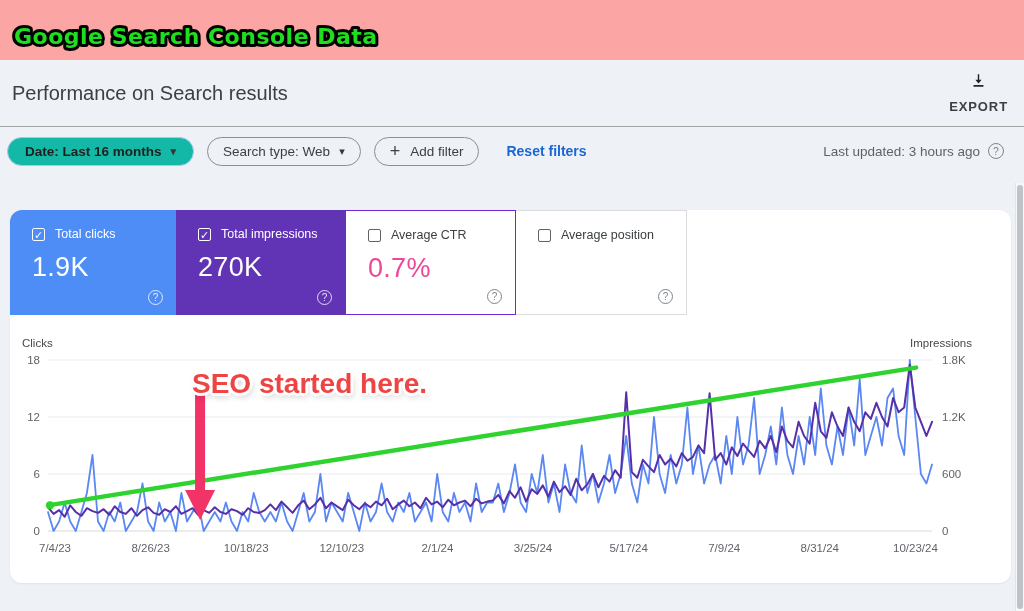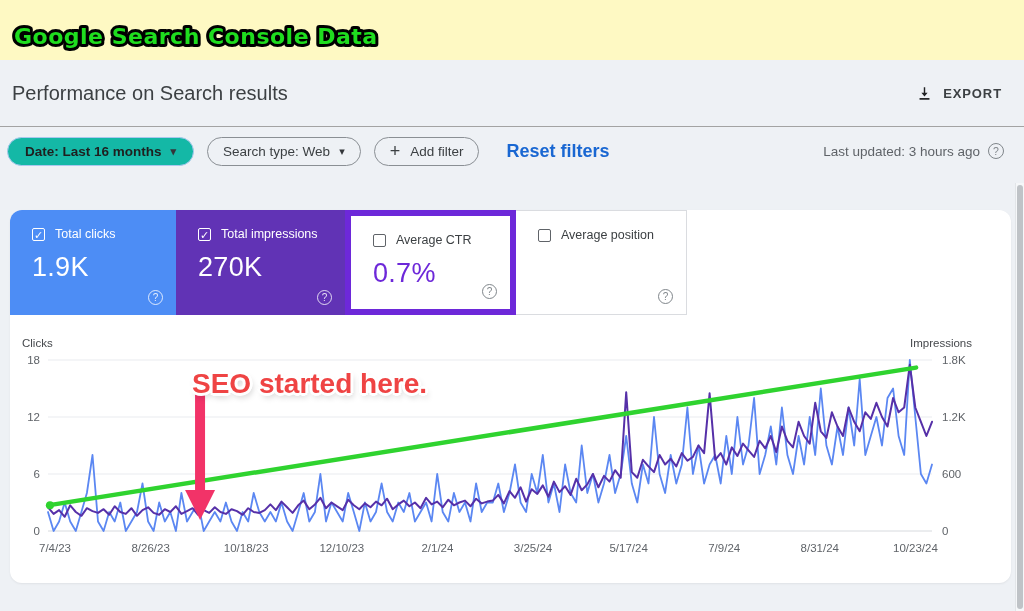--- a/index.html
+++ b/index.html
@@ -2,79 +2,79 @@
 <html><head>
 <meta charset="utf-8">
 <style>
   * { box-sizing: border-box; }
   html,body { margin:0; padding:0; }
   body {
     width:1024px; height:611px; position:relative; overflow:hidden;
     background:#eef1f5; font-family:"Liberation Sans", sans-serif; color:#3c4043;
   }
   
-  .top-strip { position:absolute; left:0; top:0; width:100%; height:60px; background:#fef9c3; }
+  .top-strip { position:absolute; left:0; top:0; width:100%; height:60px; background:#fca5a5; }
   .banner-svg { position:absolute; left:8px; top:18px; }
   .banner-text {
     font-family:"DejaVu Sans", sans-serif; font-weight:bold; font-size:22px;
     letter-spacing:.5px; stroke:#000; stroke-width:6; paint-order:stroke; stroke-linejoin:round;
   }
   
   .header-band {
     position:absolute; left:0; top:60px; width:100%; height:67px;
     border-bottom:1px solid #a3a3a3; display:flex; align-items:center;
   }
   .page-title { margin-left:12px; font-size:20px; color:#3c4043; }
   .export-btn {
-    margin-left:auto; margin-right:16px; display:flex; align-items:center; gap:10px;
+    margin-left:auto; margin-right:10px; display:flex; align-items:center; gap:10px;
     background:none; border:none; cursor:pointer;
     font-family:"Liberation Sans",sans-serif; font-size:13px; font-weight:bold;
-    letter-spacing:.9px; color:#3c4043;
+    letter-spacing:.9px; color:#3c4043;flex-direction:column;
   }
   .dl-icon { width:17px; height:17px; fill:#202124; }
   
   .filter-band {
     position:absolute; left:0; top:118px; width:100%; height:66px;
     display:flex; align-items:center; padding:0 20px 0 7px;
   }
   .chip {
     height:29px; display:inline-flex; align-items:center; gap:9px; padding:0 15px;
     border-radius:15px; font-size:13.5px; color:#3c4043;
     border:1px solid #8a8f94; background:transparent; margin-right:13px; cursor:pointer;
   }
   .chip-active {
     background:#14b8a6; border-color:#aac8ee; color:#1f1f1f; font-weight:bold; padding:0 17px;
   }
   .caret { font-size:11px; color:#33363a; }
   .plus { font-size:18px; font-weight:normal; color:#3c4043; margin-right:1px; }
-  .reset { color:#1967d2; font-weight:bold; font-size:18px; margin-left:14px; cursor:pointer; }
+  .reset { color:#1967d2; font-weight:bold; font-size:14px; margin-left:14px; cursor:pointer; }
   .last-updated { margin-left:auto; display:flex; align-items:center; gap:8px; color:#5f6368; font-size:13.5px; }
   .qmark {
     width:16px; height:16px; border:1.3px solid #80868b; border-radius:50%;
     display:inline-flex; align-items:center; justify-content:center;
     font-size:10.5px; color:#80868b; flex:none; cursor:pointer;
   }
   
   .panel {
     position:absolute; left:10px; top:210px; width:1001px; height:373px;
     background:#ffffff; border-radius:12px; box-shadow:0 1px 2px rgba(60,64,67,.08);
   }
   .cards { position:absolute; left:0; top:0; height:105px; display:flex; }
   .card { position:relative; height:105px; padding:17px 0 0 22px; background:#fff; color:#3c4043; cursor:pointer; }
   .card-0 { width:166px; border-radius:12px 0 0 0; }
   .card-1 { width:169px; }
-  .card-2 { width:171px; border:6px solid #6d28d9; }
+  .card-2 { width:171px; border:1px solid #6d28d9; }
   .card-3 { width:171px; border:1px solid #dadce0; border-left:none; }
   .card-top { display:flex; align-items:center; gap:10px; }
   .checkbox {
     width:13px; height:13px; border:1.7px solid #5f6368; border-radius:2px;
     font-size:11px; line-height:12px; text-align:center; color:#fff; flex:none; cursor:pointer;
   }
   .card-label { font-size:12.5px; color:#3c4043; white-space:nowrap; }
-  .card-value { font-size:27px; margin-top:11px; color:#6d28d9; letter-spacing:.3px; }
+  .card-value { font-size:27px; margin-top:11px; color:#ec4899; letter-spacing:.3px; }
   .card .qmark { position:absolute; right:13px; bottom:10px; width:15px; height:15px; font-size:10px; }
   .card.selected .card-label, .card.selected .card-value { color:#fff; }
   .card.selected .checkbox { border-color:#fff; }
   .card.selected .qmark { border-color:rgba(255,255,255,.8); color:rgba(255,255,255,.85); }
   
   .chart { position:absolute; left:0; top:120px; width:1001px; height:253px; }
   #chart-svg { position:absolute; left:0; top:0; }
   .tick { font-size:11.5px; fill:#5f6368; font-family:"Liberation Sans",sans-serif; }
   .axis-title { font-size:11.5px; fill:#45484c; font-family:"Liberation Sans",sans-serif; }
   .seo-note {

